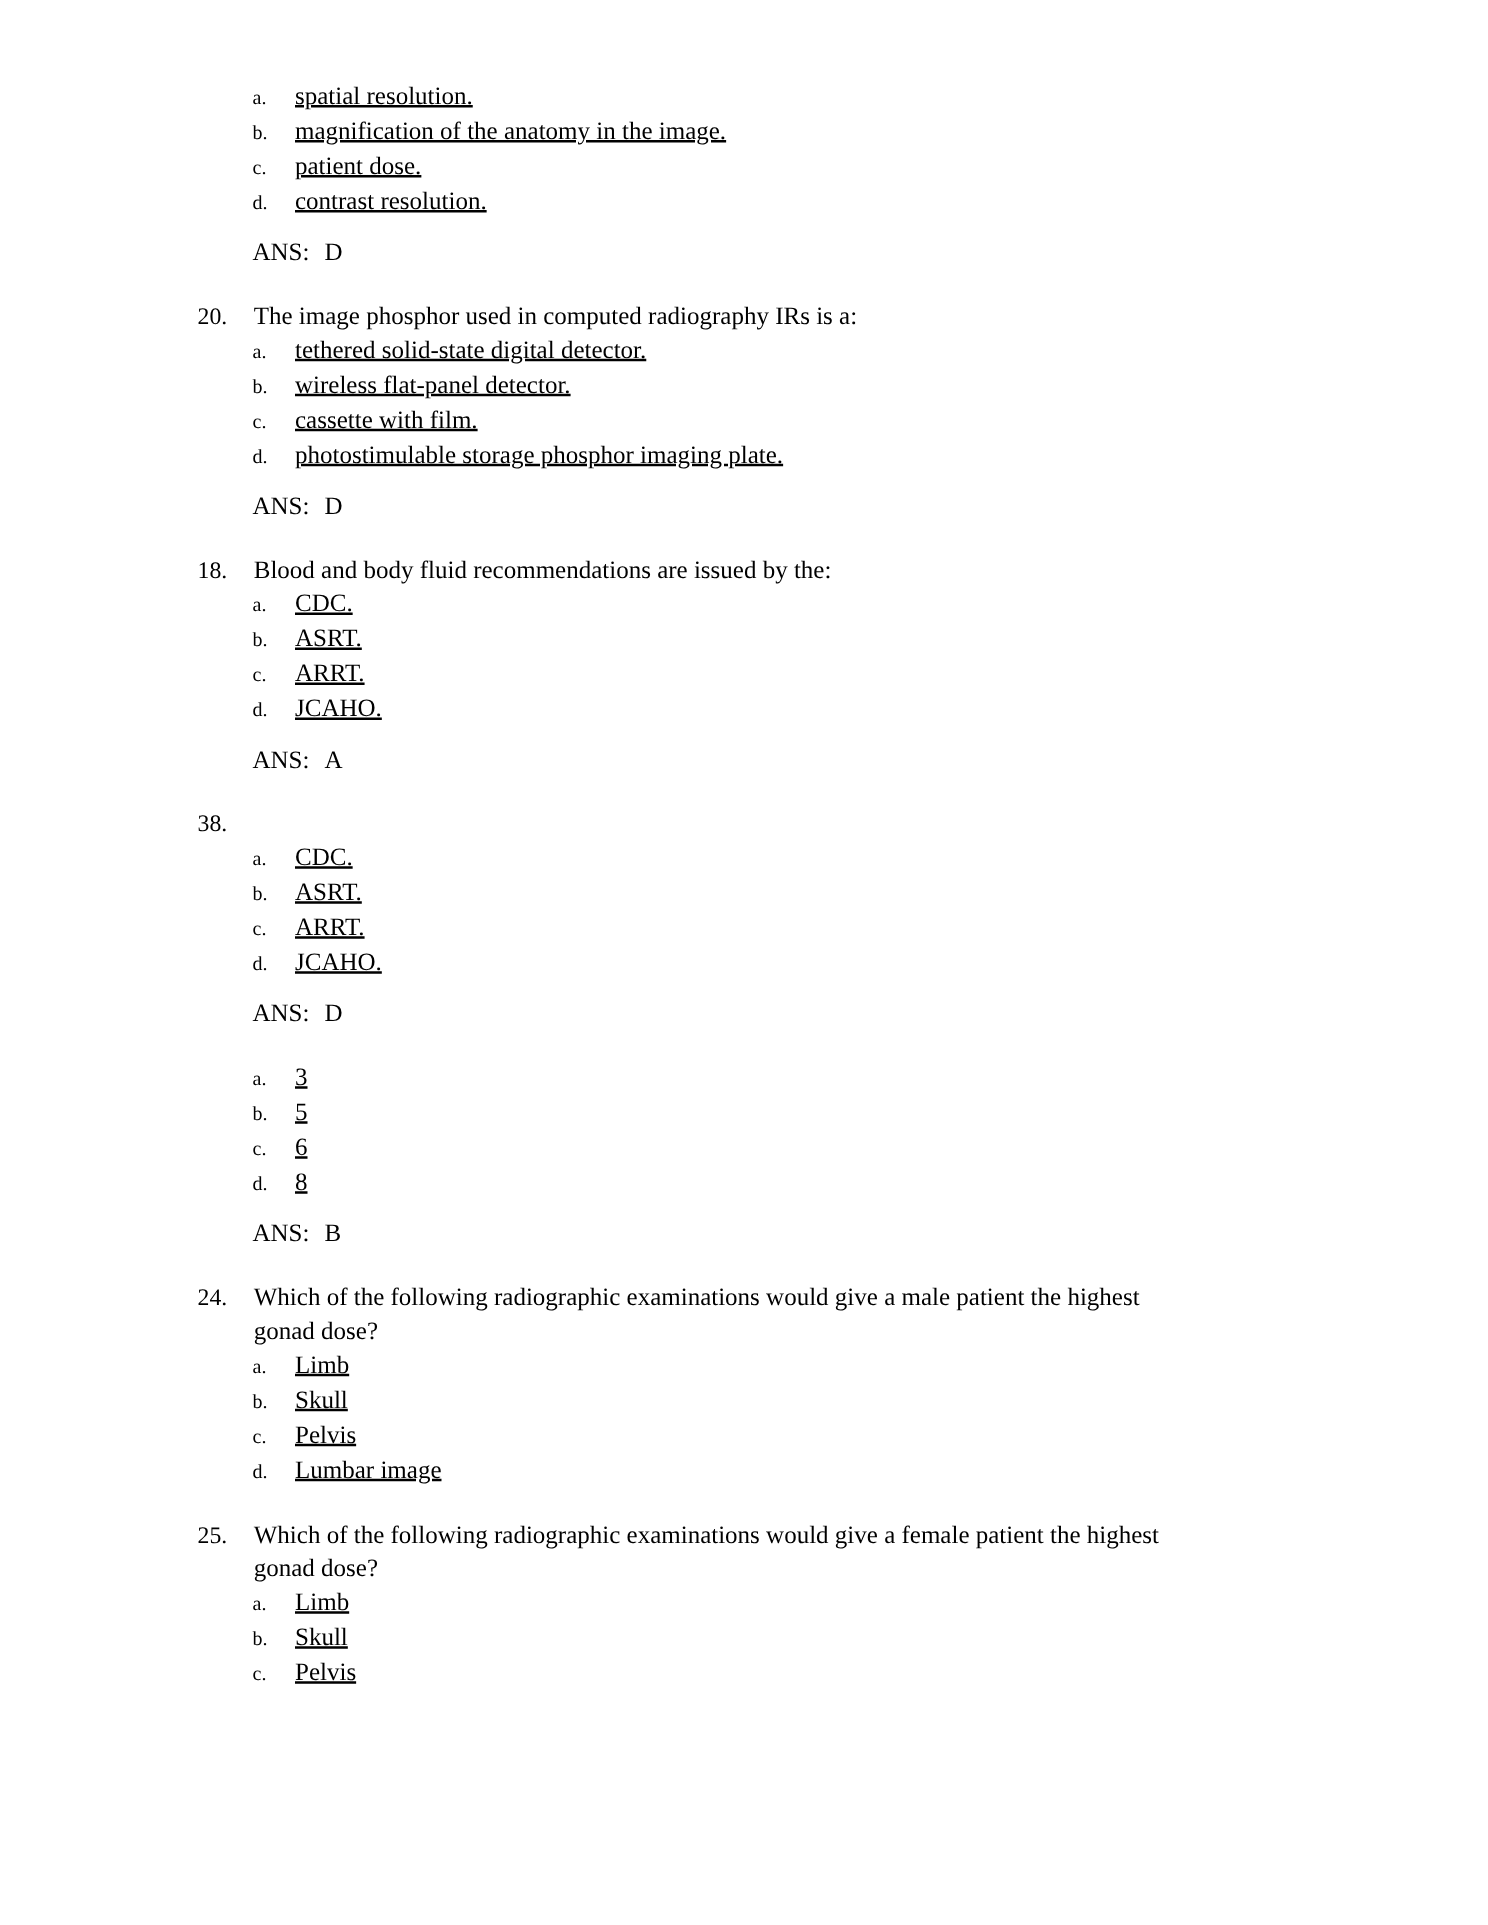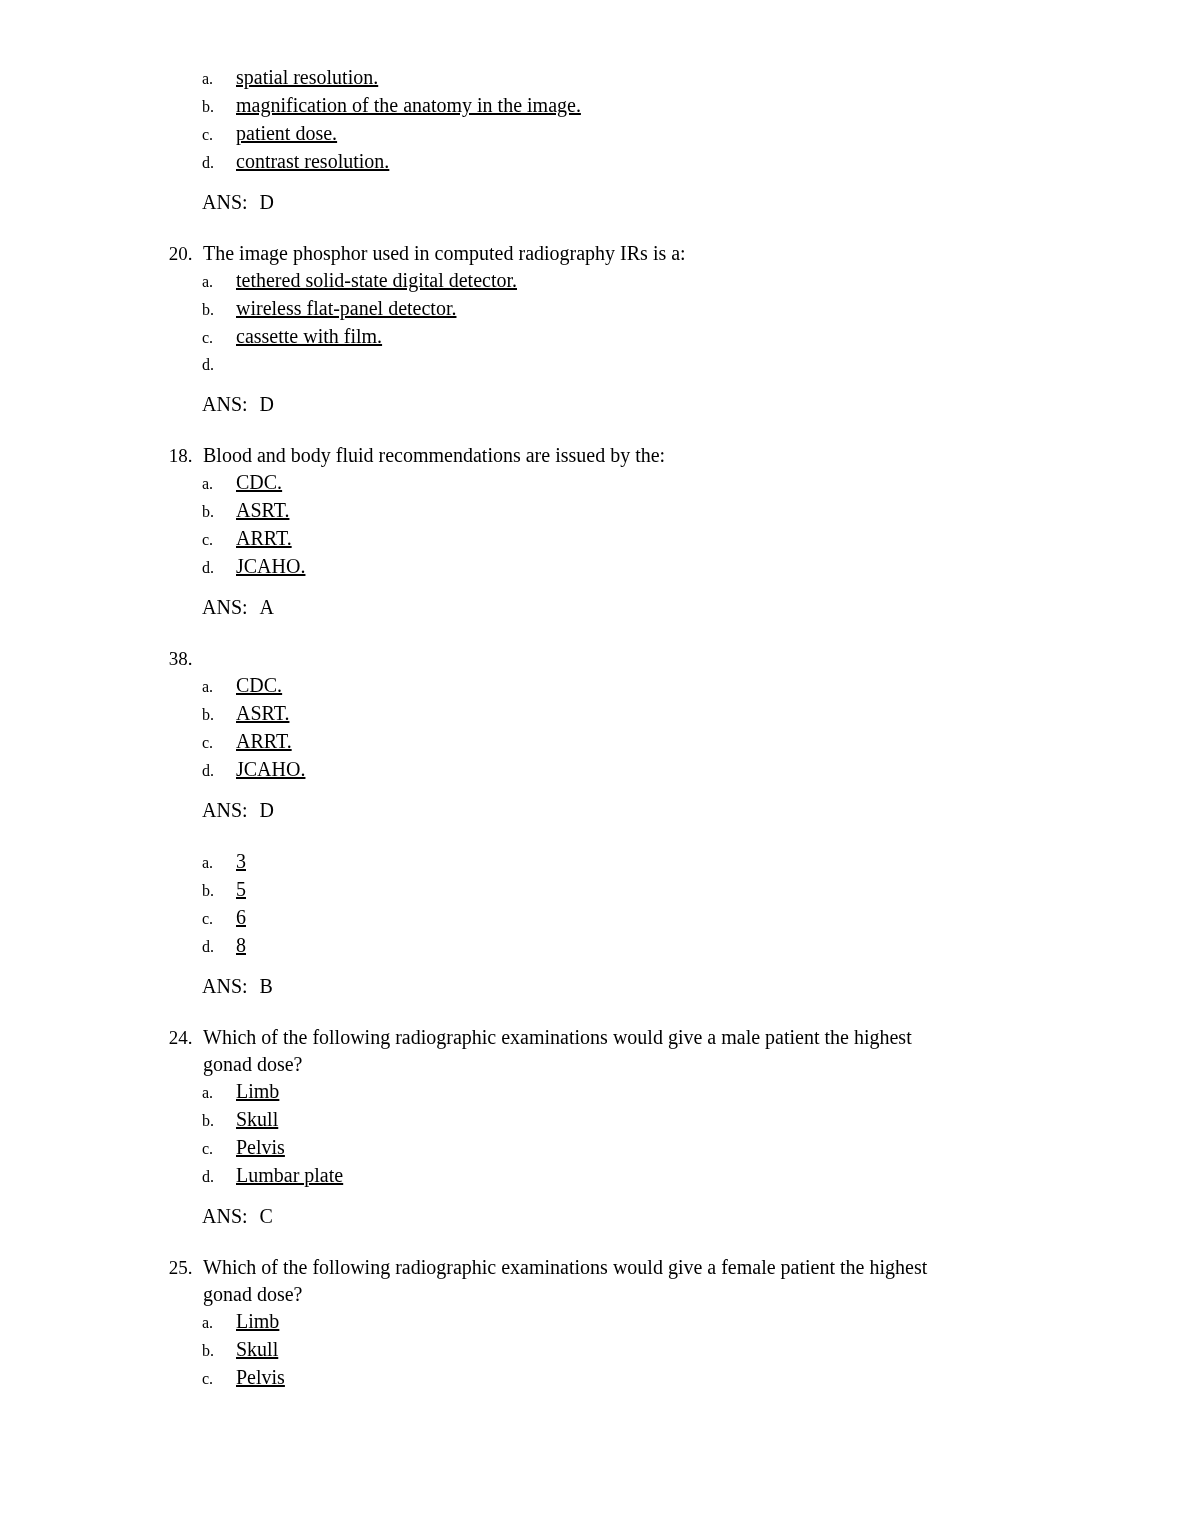--- a/index.html
+++ b/index.html
@@ -31,21 +31,20 @@
     margin-top: 0;
   }
   .q-row {
     display: flex;
     align-items: baseline;
   }
   .q-num {
     width: 45px;
     flex-shrink: 0;
     font-size: 19px;
-    text-align: center;
   }
   .q-text {
     white-space: pre-wrap;
     max-width: 888px;
   }
   .options {
     padding-left: 44px;
   }
   .option-row {
     display: flex;
@@ -117,20 +116,21 @@
     <span class="opt-text">wireless flat-panel detector.</span>
   </div>
 
   <div class="option-row">
     <span class="opt-letter">c.</span>
     <span class="opt-text">cassette with film.</span>
   </div>
 
   <div class="option-row">
     <span class="opt-letter">d.</span>
+    <span class="opt-text">photostimulable storage phosphor imaging plate.</span>
   </div>
 </div>
     <div class="answer-row">
       <span class="ans-label">ANS:</span><span class="ans-value">D</span>
     </div>
   </div>
 
   <div class="question">
     <div class="q-row">
       <span class="q-num">18.</span>
@@ -236,26 +236,23 @@
     <span class="opt-text">Skull</span>
   </div>
 
   <div class="option-row">
     <span class="opt-letter">c.</span>
     <span class="opt-text">Pelvis</span>
   </div>
 
   <div class="option-row">
     <span class="opt-letter">d.</span>
-    <span class="opt-text">Lumbar plate</span>
-  </div>
-</div>
-    <div class="answer-row">
-      <span class="ans-label">ANS:</span><span class="ans-value">C</span>
-    </div>
+    <span class="opt-text">Lumbar image</span>
+  </div>
+</div>
   </div>
 
   <div class="question">
     <div class="q-row">
       <span class="q-num">25.</span>
       <span class="q-text">Which of the following radiographic examinations would give a female patient the highest
 gonad dose?</span>
     </div>
     <div class="options">
   <div class="option-row">

